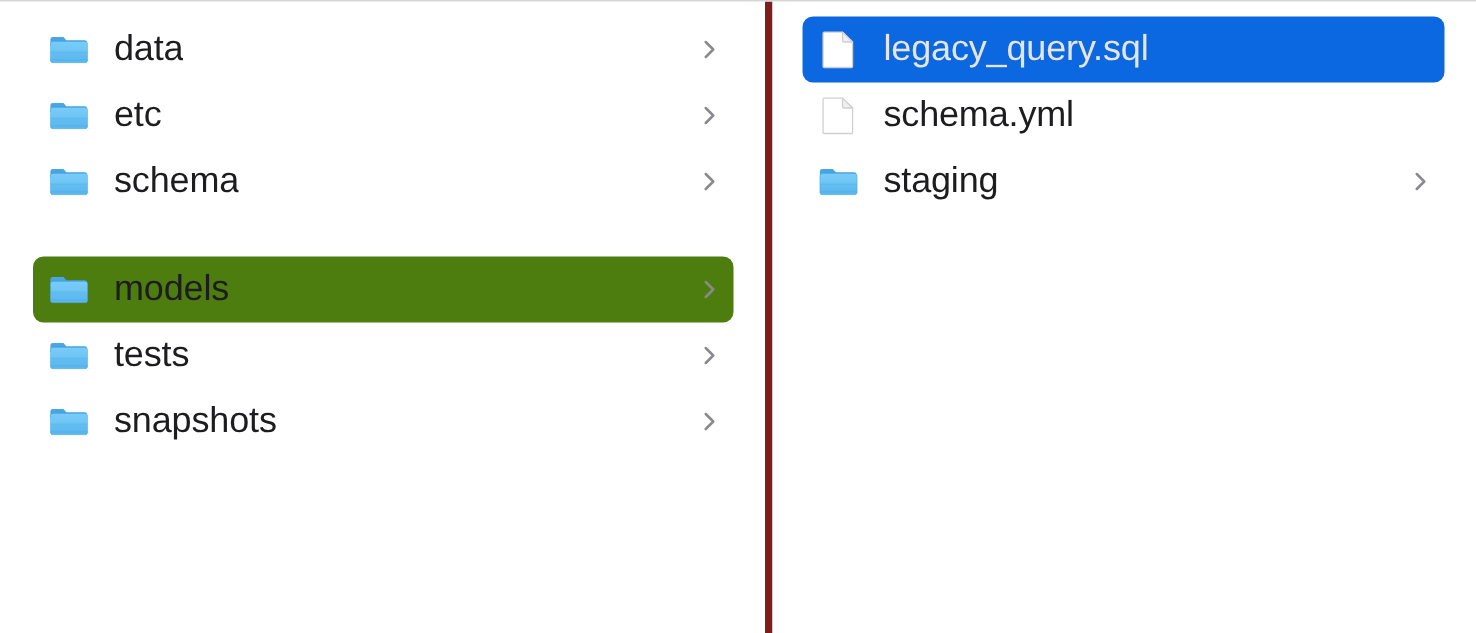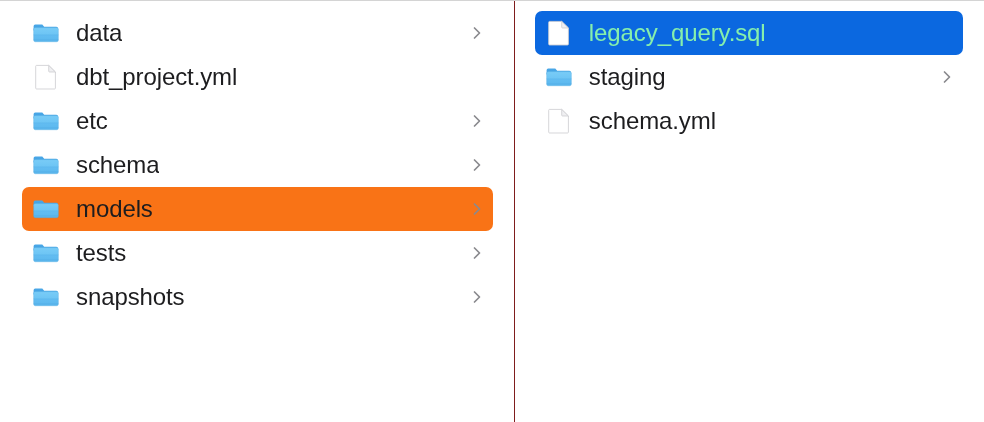--- a/index.html
+++ b/index.html
@@ -30,39 +30,40 @@
   .column {
     position: relative;
     height: 100%;
     box-sizing: border-box;
     background: #ffffff;
     padding-top: 10px;
     overflow: hidden;
   }
   .column-left {
     width: 541px;
-    border-right: 1px solid #7f1d1d;
+    border-right: 5px solid #7f1d1d;
   }
   .column-right {
     width: 493px;
   }
 
   .row {
     position: relative;
     height: 44px;
     display: flex;
     align-items: center;
     box-sizing: border-box;
     border-radius: 7px;
   }
   .column-left .row  { margin: 0 21px 0 22px; padding: 0 9px 0 10px; }
   .column-right .row { margin: 0 21px 0 20px; padding: 0 9px 0 10px; }
 
   .row.selected-inactive {
-    background: #f97316;
+    background: #4d7c0f;
+    margin-top: 28px;
   }
   .row.selected-active {
     background: #0b68e0;
   }
 
   
   .icon {
     flex: 0 0 auto;
     width: 28px;
     height: 28px;
@@ -74,21 +75,21 @@
   
   .label {
     font-size: 24px;
     line-height: 28px;
     color: #1d1d1f;
     letter-spacing: -0.1px;
     white-space: nowrap;
     overflow: hidden;
     text-overflow: ellipsis;
   }
-  .row.selected-active .label { color: #86efac; }
+  .row.selected-active .label { color: #e5e5e5; }
 
   
   .chevron {
     margin-left: auto;
     flex: 0 0 auto;
     width: 14px;
     height: 20px;
     position: relative;
   }
   .chevron svg { display: block; width: 14px; height: 20px; }
@@ -128,34 +129,20 @@
 <span class="label">data</span>
   <span class="chevron">
     <svg viewBox="0 0 14 20" xmlns="http://www.w3.org/2000/svg">
       <polyline class="stroke" points="4.5,5 9.5,10 4.5,15" fill="none" stroke-width="1.7" stroke-linecap="round" stroke-linejoin="round"></polyline>
     </svg>
   </span>
 </div>
         <div class="row">
   <span class="icon">
     <svg viewBox="0 0 28 28" xmlns="http://www.w3.org/2000/svg">
-      <path d="M4.6 2.4 h12.1 l6.7 6.6 v16.1 a0.9 0.9 0 0 1 -0.9 0.9 h-17.9 a0.9 0.9 0 0 1 -0.9 -0.9 v-21.8 a0.9 0.9 0 0 1 0.9 -0.9 z" fill="#ffffff" stroke="#cfcfd2" stroke-width="0.85" stroke-linejoin="round"></path>
-      <path d="M16.7 2.4 v5.7 a0.9 0.9 0 0 0 0.9 0.9 h5.8 z" fill="#f0f0f2" stroke="#cfcfd2" stroke-width="0.85" stroke-linejoin="round"></path>
-    </svg>
-  </span>
-<span class="label">dbt_project.yml</span>
-  <span class="chevron hidden">
-    <svg viewBox="0 0 14 20" xmlns="http://www.w3.org/2000/svg">
-      <polyline class="stroke" points="4.5,5 9.5,10 4.5,15" fill="none" stroke-width="1.7" stroke-linecap="round" stroke-linejoin="round"></polyline>
-    </svg>
-  </span>
-</div>
-        <div class="row">
-  <span class="icon">
-    <svg viewBox="0 0 28 28" xmlns="http://www.w3.org/2000/svg">
       <defs>
         <linearGradient id="fgTab" x1="0" y1="0" x2="0" y2="1">
           <stop offset="0%" stop-color="#4aa8e8"></stop>
                   <stop offset="100%" stop-color="#3e9cdd"></stop>
         </linearGradient>
         <linearGradient id="fgBody" x1="0" y1="0" x2="0" y2="1">
           <stop offset="0%" stop-color="#79ccf7"></stop>
                   <stop offset="52%" stop-color="#6cc4f4"></stop>
           <stop offset="53%" stop-color="#63bdf1"></stop>
                   <stop offset="100%" stop-color="#5ab7ee"></stop>
@@ -306,56 +293,56 @@
 <span class="label">legacy_query.sql</span>
   <span class="chevron hidden">
     <svg viewBox="0 0 14 20" xmlns="http://www.w3.org/2000/svg">
       <polyline class="stroke" points="4.5,5 9.5,10 4.5,15" fill="none" stroke-width="1.7" stroke-linecap="round" stroke-linejoin="round"></polyline>
     </svg>
   </span>
 </div>
         <div class="row">
   <span class="icon">
     <svg viewBox="0 0 28 28" xmlns="http://www.w3.org/2000/svg">
-      <defs>
-        <linearGradient id="fgTab" x1="0" y1="0" x2="0" y2="1">
-          <stop offset="0%" stop-color="#4aa8e8"></stop>
-                  <stop offset="100%" stop-color="#3e9cdd"></stop>
-        </linearGradient>
-        <linearGradient id="fgBody" x1="0" y1="0" x2="0" y2="1">
-          <stop offset="0%" stop-color="#79ccf7"></stop>
-                  <stop offset="52%" stop-color="#6cc4f4"></stop>
-          <stop offset="53%" stop-color="#63bdf1"></stop>
-                  <stop offset="100%" stop-color="#5ab7ee"></stop>
-        </linearGradient>
-      </defs>
-      <path d="M1.6 7.2 a1.6 1.6 0 0 1 1.6-1.6 h7.1 l1.9 2.2 h12.2 a1.6 1.6 0 0 1 1.6 1.6 v2.2 h-24.4 z" fill="url(#fgTab)"></path>
-      <rect x="1.6" y="8.6" width="24.8" height="14.2" rx="1.7" fill="url(#fgBody)"></rect>
-      <rect x="1.6" y="15.4" width="24.8" height="0.9" fill="#57b2ea" opacity="0.55"></rect>
-      <rect x="1.6" y="20.5" width="24.8" height="0.8" fill="#4fa9e2" opacity="0.5"></rect>
-      <rect x="1.6" y="8.6" width="24.8" height="14.2" rx="1.7" fill="none" stroke="#4aa4dc" stroke-width="0.5" opacity="0.6"></rect>
-    </svg>
-  </span>
-<span class="label">staging</span>
-  <span class="chevron">
-    <svg viewBox="0 0 14 20" xmlns="http://www.w3.org/2000/svg">
-      <polyline class="stroke" points="4.5,5 9.5,10 4.5,15" fill="none" stroke-width="1.7" stroke-linecap="round" stroke-linejoin="round"></polyline>
-    </svg>
-  </span>
-</div>
-        <div class="row">
-  <span class="icon">
-    <svg viewBox="0 0 28 28" xmlns="http://www.w3.org/2000/svg">
       <path d="M4.6 2.4 h12.1 l6.7 6.6 v16.1 a0.9 0.9 0 0 1 -0.9 0.9 h-17.9 a0.9 0.9 0 0 1 -0.9 -0.9 v-21.8 a0.9 0.9 0 0 1 0.9 -0.9 z" fill="#ffffff" stroke="#cfcfd2" stroke-width="0.85" stroke-linejoin="round"></path>
       <path d="M16.7 2.4 v5.7 a0.9 0.9 0 0 0 0.9 0.9 h5.8 z" fill="#f0f0f2" stroke="#cfcfd2" stroke-width="0.85" stroke-linejoin="round"></path>
     </svg>
   </span>
 <span class="label">schema.yml</span>
   <span class="chevron hidden">
     <svg viewBox="0 0 14 20" xmlns="http://www.w3.org/2000/svg">
       <polyline class="stroke" points="4.5,5 9.5,10 4.5,15" fill="none" stroke-width="1.7" stroke-linecap="round" stroke-linejoin="round"></polyline>
     </svg>
   </span>
 </div>
+        <div class="row">
+  <span class="icon">
+    <svg viewBox="0 0 28 28" xmlns="http://www.w3.org/2000/svg">
+      <defs>
+        <linearGradient id="fgTab" x1="0" y1="0" x2="0" y2="1">
+          <stop offset="0%" stop-color="#4aa8e8"></stop>
+                  <stop offset="100%" stop-color="#3e9cdd"></stop>
+        </linearGradient>
+        <linearGradient id="fgBody" x1="0" y1="0" x2="0" y2="1">
+          <stop offset="0%" stop-color="#79ccf7"></stop>
+                  <stop offset="52%" stop-color="#6cc4f4"></stop>
+          <stop offset="53%" stop-color="#63bdf1"></stop>
+                  <stop offset="100%" stop-color="#5ab7ee"></stop>
+        </linearGradient>
+      </defs>
+      <path d="M1.6 7.2 a1.6 1.6 0 0 1 1.6-1.6 h7.1 l1.9 2.2 h12.2 a1.6 1.6 0 0 1 1.6 1.6 v2.2 h-24.4 z" fill="url(#fgTab)"></path>
+      <rect x="1.6" y="8.6" width="24.8" height="14.2" rx="1.7" fill="url(#fgBody)"></rect>
+      <rect x="1.6" y="15.4" width="24.8" height="0.9" fill="#57b2ea" opacity="0.55"></rect>
+      <rect x="1.6" y="20.5" width="24.8" height="0.8" fill="#4fa9e2" opacity="0.5"></rect>
+      <rect x="1.6" y="8.6" width="24.8" height="14.2" rx="1.7" fill="none" stroke="#4aa4dc" stroke-width="0.5" opacity="0.6"></rect>
+    </svg>
+  </span>
+<span class="label">staging</span>
+  <span class="chevron">
+    <svg viewBox="0 0 14 20" xmlns="http://www.w3.org/2000/svg">
+      <polyline class="stroke" points="4.5,5 9.5,10 4.5,15" fill="none" stroke-width="1.7" stroke-linecap="round" stroke-linejoin="round"></polyline>
+    </svg>
+  </span>
+</div>
       </div>
   </div>
 
 </div>
 
 </body></html>

